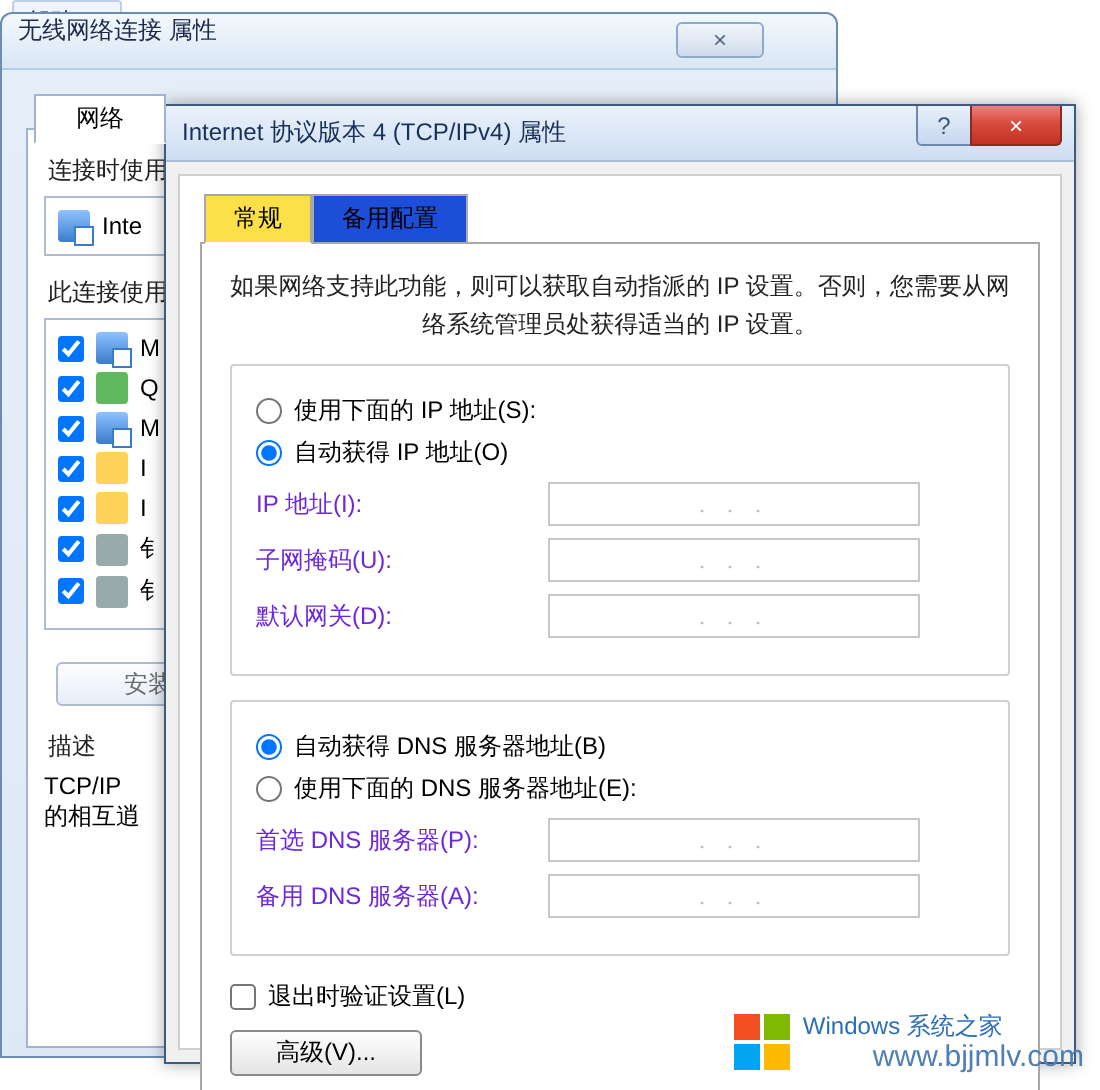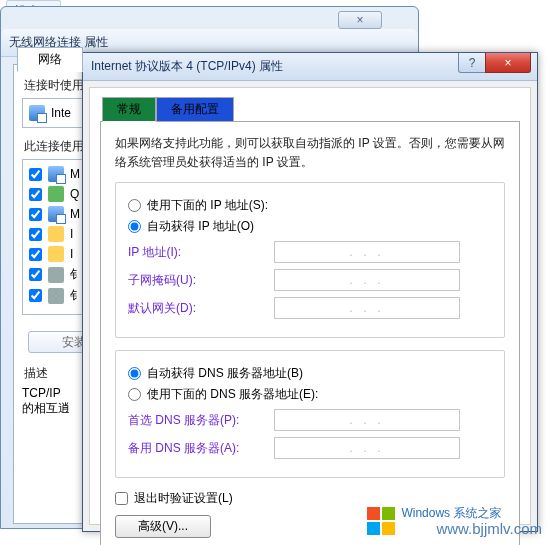--- a/index.html
+++ b/index.html
@@ -1,20 +1,20 @@
 <!DOCTYPE html>
 <html><head>
 <meta charset="utf-8">
 <style>
 * { box-sizing: border-box; margin: 0; padding: 0; font-family: "Microsoft YaHei", "Segoe UI", Tahoma, sans-serif; font-size: 12px; }
 body { background: #fff; width: 550px; height: 545px; position: relative; overflow: hidden; }
 
 
 .win-outer { position: absolute; top: 6px; left: 0; width: 419px; height: 523px; background: linear-gradient(#e6eef8,#dfe9f6); border: 1px solid #6a8db5; border-radius: 6px 6px 0 0; }
-.win-outer .titlebar { height: 28px; background: linear-gradient(#f4f8fd,#d9e6f5); border-bottom: 1px solid #b7cbe4; border-radius: 6px 6px 0 0; padding: 0 8px; display: flex; align-items: center; color: #1a2b4b; margin-top: 22px; }
+.win-outer .titlebar { height: 28px; background: linear-gradient(#f4f8fd,#d9e6f5); border-bottom: 1px solid #b7cbe4; border-radius: 6px 6px 0 0; padding: 0 8px; display: flex; align-items: flex-start; color: #1a2b4b; }
 .win-outer .close { position: absolute; right: 36px; top: 4px; width: 44px; height: 18px; background: linear-gradient(#f1f5fb,#d0dcec); border: 1px solid #8fa9c8; border-radius: 3px; display: flex; align-items: center; justify-content: center; font-family: Arial; font-size: 12px; color: #546a87; }
 
 
 .tab { position: absolute; top: 40px; left: 16px; padding: 3px 20px; background: #fff; border: 1px solid #9fb4cf; border-bottom: 1px solid #fff; z-index: 2; }
 .panel-behind { position: absolute; top: 57px; left: 12px; width: 388px; height: 460px; background: #fff; border: 1px solid #9fb4cf; padding: 10px 8px; }
 .lbl { color: #222; margin: 2px 0 4px 2px; }
 .sunken { border: 1px solid #adbcd0; background: #fff; padding: 4px; margin-bottom: 10px; }
 .sunken-row { display: flex; align-items: center; gap: 6px; padding: 2px 2px; }
 .small-icon { width: 16px; height: 16px; display: inline-block; }
 .ico-net { background: linear-gradient(#8fc2ff,#3a7dcb); border-radius: 2px; position: relative; }
@@ -25,23 +25,23 @@
 
 .dlg { position: absolute; top: 52px; left: 82px; width: 456px; height: 480px; background: #f0f0f0; border: 1px solid #3b5b80; box-shadow: 0 0 8px rgba(0,0,0,.35); }
 .dlg .tb { height: 28px; background: linear-gradient(#eaf1fb,#cfdef2); border-bottom: 1px solid #a9bdd7; display: flex; align-items: center; padding: 0 8px; color: #17305a; }
 .winbtns { position: absolute; right: 6px; top: 0; display: flex; }
 .wb { width: 28px; height: 20px; border: 1px solid #6d89ab; border-top: none; display: flex; align-items: center; justify-content: center; background: linear-gradient(#e9f0fb,#c7d7ee); margin-left: -1px; color: #3a5676; font-family: Arial; }
 .wb.help { border-radius: 0 0 0 3px; }
 .wb.close { width: 46px; background: linear-gradient(#f07f7a,#d74c3e 45%,#c23023); color: #fff; border-color: #8a2a20; border-radius: 0 0 3px 0; }
 .dlg-body { background: #fff; margin: 6px; border: 1px solid #cfcfcf; height: calc(100% - 40px); padding: 8px 10px 10px; position: relative; }
 .tabs { display: flex; margin-left: 2px; }
 .tabs .t { padding: 3px 14px; border: 1px solid #a8a8a8; background: #1d4ed8; position: relative; top: 1px; }
-.tabs .t.active { background: #15803d; border-bottom: 1px solid #fff; z-index: 2; }
+.tabs .t.active { background: #fde047; border-bottom: 1px solid #fff; z-index: 2; }
 .tabpanel { border: 1px solid #a8a8a8; padding: 12px 14px; background: #fff; min-height: 396px; }
-.desc { color: #222; line-height: 1.6; margin-bottom: 10px; }
+.desc { color: #222; line-height: 1.6; margin-bottom: 10px; text-align: center; }
 
 .group { border: 1px solid #d0d0d0; border-radius: 2px; padding: 10px 12px 12px; margin-bottom: 12px; }
 .radio-row { display: flex; align-items: center; gap: 6px; margin: 4px 0; }
 .radio-row input { width: 13px; height: 13px; }
 .field { display: flex; align-items: center; margin: 6px 0; }
 .field .flabel { width: 146px; color: #6d28d9; }
 .ipbox { flex: 0 0 186px; height: 22px; border: 1px solid #c7c7c7; background: #fff; display: flex; align-items: center; justify-content: space-around; color: #bcbcbc; padding: 0 6px; font-family: Tahoma; letter-spacing: 4px; }
 .chk-row { display: flex; align-items: center; gap: 6px; margin-top: 8px; }
 .adv-row { display: flex; margin-top: 8px; }
 .btn { min-width: 96px; height: 23px; border: 1px solid #8a8a8a; background: linear-gradient(#fefefe,#e5e5e5); border-radius: 3px; display: inline-flex; align-items: center; justify-content: center; padding: 0 10px; }

